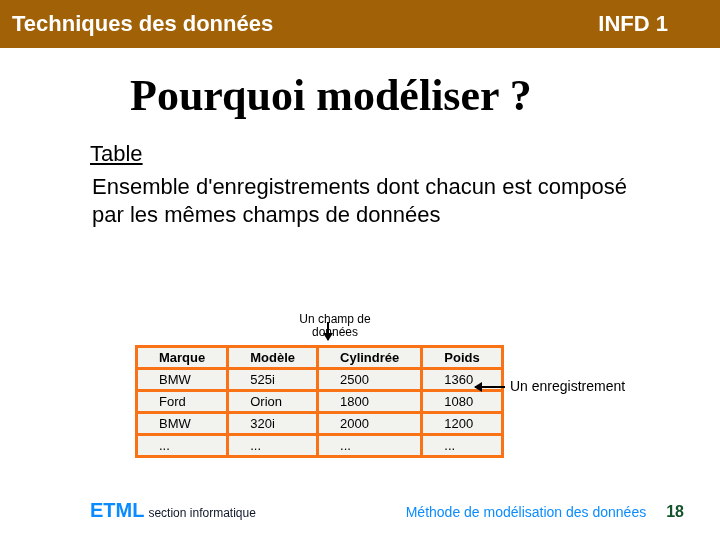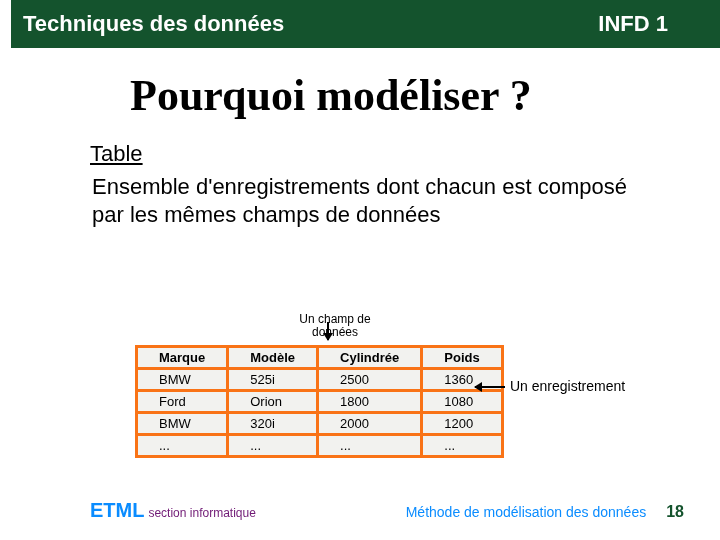--- a/index.html
+++ b/index.html
@@ -5,29 +5,28 @@
   * { margin: 0; padding: 0; box-sizing: border-box; }
   body {
     width: 720px;
     height: 540px;
     background: #fff;
     font-family: "Comic Sans MS", "Trebuchet MS", sans-serif;
     position: relative;
     overflow: hidden;
   }
   .title-bar {
-    background: #14532d;
+    background: #a16207;
     color: #fff;
     height: 48px;
     display: flex;
     align-items: center;
     padding: 0 12px;
     font-size: 22px;
     font-weight: bold;
-    margin-left: 11px;
   }
   .title-bar .right { margin-left: auto; padding-right: 40px; }
   .slide-title {
     font-family: Georgia, "Times New Roman", serif;
     font-size: 44px;
     color: #000;
     margin: 22px 0 20px 130px;
   }
   .content {
     padding: 0 60px 0 90px;
@@ -120,21 +119,21 @@
     align-items: baseline;
     font-size: 14px;
     color: #0a8cff;
   }
   .footer .etml {
     font-size: 20px;
     color: #0a8cff;
     font-weight: bold;
     margin-right: 4px;
   }
-  .footer .section { color: #701a75; font-size: 12px; }
+  .footer .section { color: #0f172a; font-size: 12px; }
   .footer .mid { margin-left: auto; color: #0a8cff; font-size: 14px; }
   .footer .pagenum { margin-left: 20px; color: #14532d; font-weight: bold; font-size: 16px; }
 </style>
 </head>
 <body>
 
 <div class="title-bar">
   <span>Techniques des données</span>
   <span class="right">INFD 1</span>
 </div>

